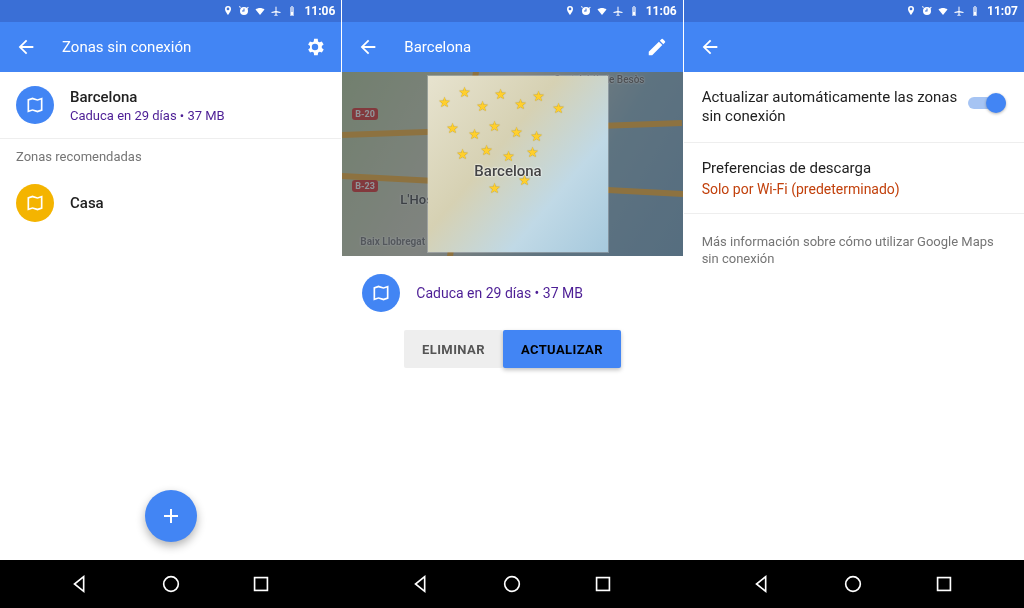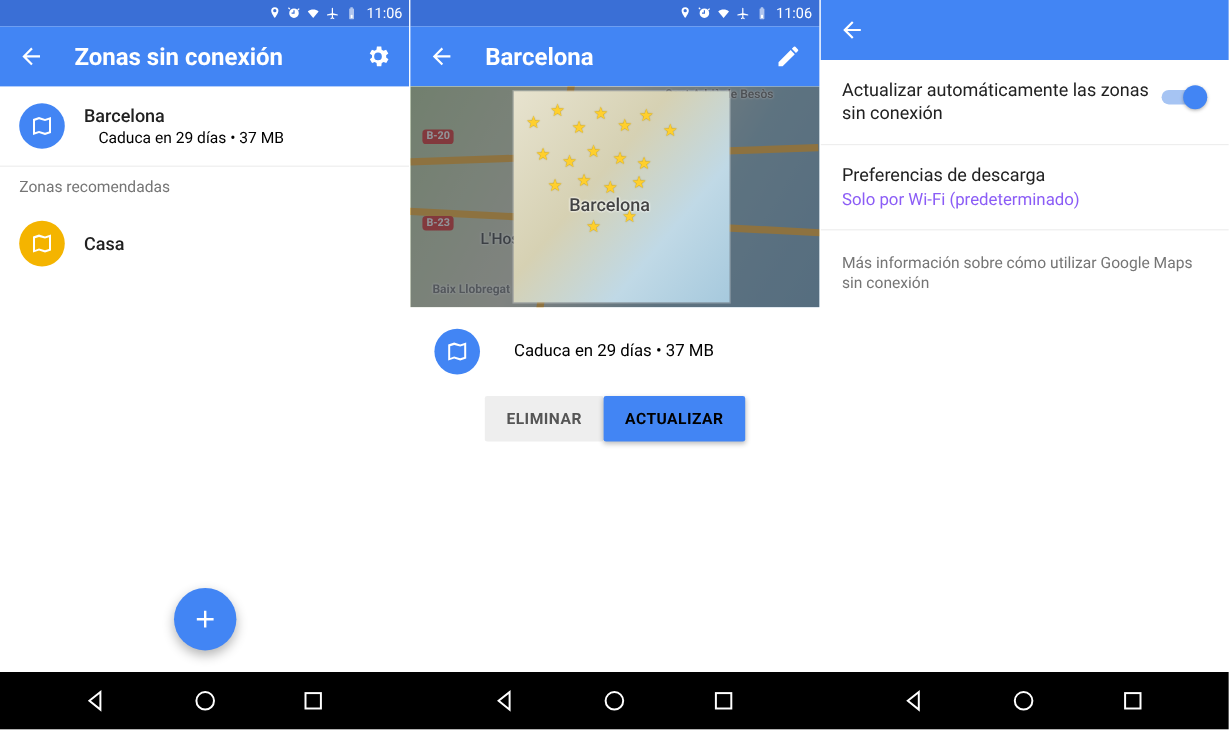--- a/index.html
+++ b/index.html
@@ -21,34 +21,34 @@
     background: #3a6fd6;
     display: flex;
     align-items: center;
     justify-content: flex-end;
     gap: 4px;
     padding: 0 6px;
     color: #fff;
     font-size: 11px;
   }
   .statusbar svg, .statusbar .glyph { width: 12px; height: 12px; display:block; }
-  .statusbar .time { font-size: 12px; font-weight: 400; margin-left: 2px; }
+  .statusbar .time { font-size: 12px; font-weight: 700; margin-left: 2px; }
 
   
   .appbar {
     height: 50px;
     background: #4285f4;
     display: flex;
     align-items: center;
     color: #fff;
     padding: 0 8px;
   }
   .appbar .title {
-    font-size: 20px;
-    font-weight: 700;
+    font-size: 15px;
+    font-weight: 400;
     flex: 1;
     margin-left: 18px;
     white-space: nowrap;
     overflow: hidden;
     text-overflow: ellipsis;
   }
   .iconbtn {
     width: 36px; height: 36px;
     display: flex; align-items: center; justify-content: center;
     cursor: pointer;
@@ -65,21 +65,21 @@
   .avatar {
     width: 38px; height: 38px; border-radius: 50%;
     display: flex; align-items: center; justify-content: center;
     flex-shrink: 0;
   }
   .avatar.blue { background: #4285f4; }
   .avatar.amber { background: #f4b400; }
   .avatar svg { width: 20px; height: 20px; }
   .li-texts { display: flex; flex-direction: column; gap: 2px; }
   .li-title { font-size: 15px; color: #212121; font-weight: 500; }
-  .li-sub   { font-size: 13px; color: #000000; margin-left: 12px; }
+  .li-sub   { font-size: 13px; color: #4c1d95; }
   .section-header {
     font-size: 13px; color: #757575;
     padding: 10px 16px 6px 16px;
     border-top: 1px solid #eee;
   }
   .fab {
     position: absolute;
     left: 50%; transform: translateX(-50%);
     bottom: 18px;
     width: 52px; height: 52px; border-radius: 50%;
@@ -141,21 +141,21 @@
 
   
   .setting {
     padding: 16px 18px;
     border-bottom: 1px solid #eee;
     display:flex; 
   }
   .setting:last-child { border-bottom: none; }
   .setting .texts { flex:1; }
   .s-title { font-size: 15px; color:#212121; line-height:1.25; }
-  .s-sub-blue { font-size: 14px; color:#8b5cf6; margin-top:4px; }
+  .s-sub-blue { font-size: 14px; color:#c2410c; margin-top:4px; }
   .s-sub-gray { font-size: 13px; color:#757575; margin-top:4px; line-height:1.3; }
   .switch {
     width: 38px; height: 22px; position: relative; flex-shrink:0; margin-top:4px;
     cursor:pointer;
   }
   .switch .track {
     position:absolute; left:0; right:0; top:5px; height:12px;
     background:#a6c4f3; border-radius:10px;
   }
   .switch .thumb {
@@ -324,20 +324,39 @@
       <div class="li-sub" style="font-size:14px;">Caduca en 29 días • 37 MB</div>
     </div>
 
     <div class="btn-row">
       <div class="btn flat">ELIMINAR</div>
       <div class="btn primary">ACTUALIZAR</div>
     </div>
   </div>
 
   <div class="pane">
+    <div class="statusbar">
+      <svg viewBox="0 0 24 24" fill="#fff">
+          <path d="M12 2a6 6 0 0 0-6 6c0 4.5 6 12 6 12s6-7.5 6-12a6 6 0 0 0-6-6zm0 8.5A2.5 2.5 0 1 1 12 5a2.5 2.5 0 0 1 0 5.5z"></path>
+        </svg>
+      <svg viewBox="0 0 24 24" fill="#fff">
+          <path d="M12 4a8 8 0 1 0 8 8 8 8 0 0 0-8-8zm1 9H8v-2h3V7h2zM4.4 6L2 3.6 3.4 2.2 5.8 4.6zM20 3.6 17.6 6l1.4 1.4 2.4-2.4z"></path>
+        </svg>
+      <svg viewBox="0 0 24 24" fill="#fff">
+          <path d="M12 20l9-11c-5-4-13-4-18 0l9 11z"></path>
+        </svg>
+      <svg viewBox="0 0 24 24" fill="#fff">
+          <path d="M21 14l-8-2V4a1 1 0 0 0-2 0v8l-8 2v2l8-1v4l-2 1v2l3-1 3 1v-2l-2-1v-4l8 1z"></path>
+        </svg>
+      <svg viewBox="0 0 24 24" fill="#fff">
+          <path d="M15 4h-1V2h-4v2H9a1 1 0 0 0-1 1v16a1 1 0 0 0 1 1h6a1 1 0 0 0 1-1V5a1 1 0 0 0-1-1zM14 20h-4v-6h4z" opacity="0.6"></path>
+          <path d="M10 14h4v6h-4z" fill="#fff"></path>
+        </svg>
+      <span class="time">11:07</span>
+    </div>
 
     <div class="appbar">
       <div class="iconbtn">
         <svg viewBox="0 0 24 24" fill="#fff">
             <path d="M20 11H7.8l5.6-5.6L12 4l-8 8 8 8 1.4-1.4L7.8 13H20z"></path>
           </svg>
       </div>
     </div>
 
     <div class="setting">

